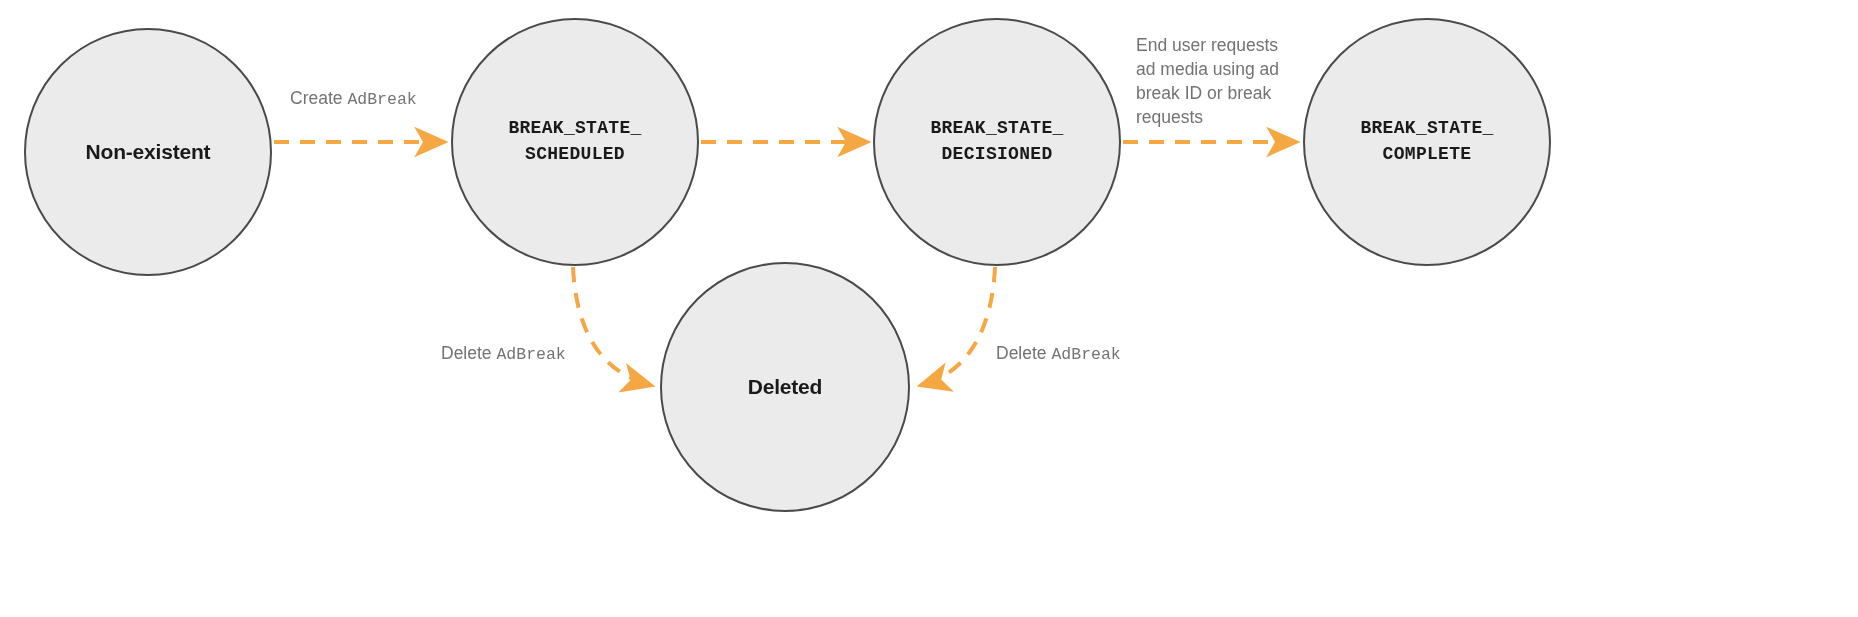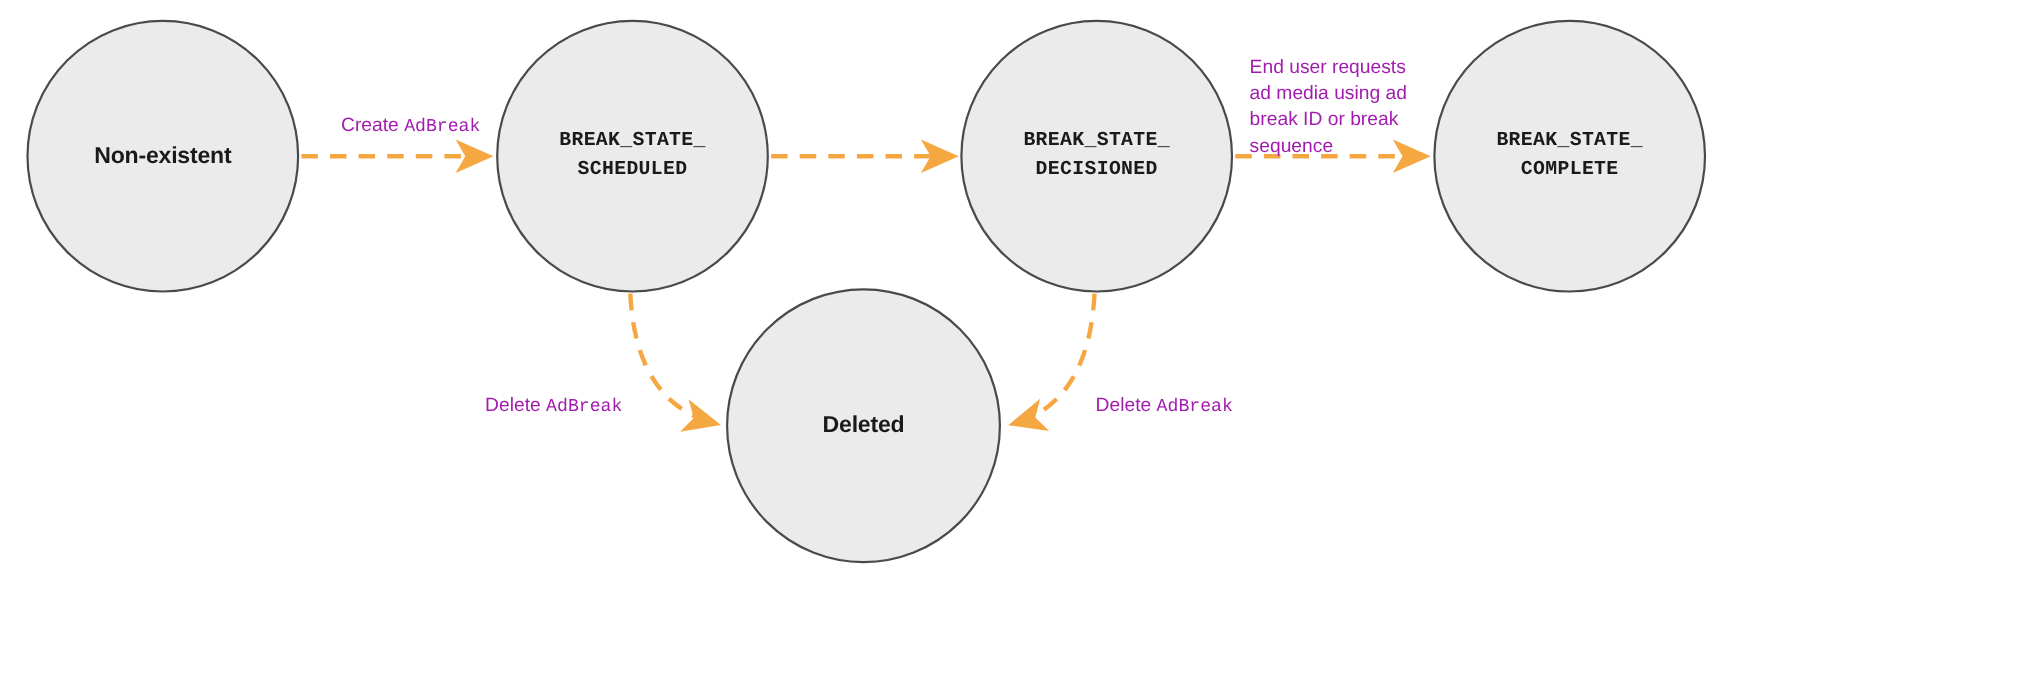--- a/index.html
+++ b/index.html
@@ -48,25 +48,24 @@
     font-size: 21px;
     letter-spacing: -0.2px;
   }
   .node-label.mono {
     font-family: "Liberation Mono", "DejaVu Sans Mono", monospace;
     font-size: 18px;
     letter-spacing: 0.3px;
   }
   .edge-label {
     position: absolute;
-    color: #a21caf;
+    color: #737373;
     font-size: 17.5px;
     line-height: 1.38;
     white-space: nowrap;
-    margin-top: 15px;
   }
   .edge-label .sans {
     font-family: "Liberation Sans", sans-serif;
   }
   .edge-label .mono {
     font-family: "Liberation Mono", "DejaVu Sans Mono", monospace;
     font-size: 16.5px;
   }
   .edge-label .ln {
     display: block;
@@ -91,21 +90,21 @@
 
     <path d="M701,142 L866,142" fill="none" stroke="#f5a742" stroke-width="4" stroke-dasharray="15,11" marker-end="url(#arrowhead)"></path>
 
     <path d="M1123,142 L1295,142" fill="none" stroke="#f5a742" stroke-width="4" stroke-dasharray="15,11" marker-end="url(#arrowhead)"></path>
 
     <path d="M573,267 C576,330 600,372 650,385" fill="none" stroke="#f5a742" stroke-width="4" stroke-dasharray="15,11" marker-end="url(#arrowhead)"></path>
 
     <path d="M995,267 C992,330 968,372 922,385" fill="none" stroke="#f5a742" stroke-width="4" stroke-dasharray="15,11" marker-end="url(#arrowhead)"></path>
   </svg>
 
-  <div class="node" style="left:24px; top:18px; width:248px; height:248px;">
+  <div class="node" style="left:24px; top:28px; width:248px; height:248px;">
     <div class="node-label plain">Non-existent</div>
   </div>
 
   <div class="node" style="left:451px; top:18px; width:248px; height:248px;">
     <div class="node-label mono">BREAK_STATE_
 SCHEDULED</div>
   </div>
 
   <div class="node" style="left:873px; top:18px; width:248px; height:248px;">
     <div class="node-label mono">BREAK_STATE_
@@ -114,27 +113,27 @@
 
   <div class="node" style="left:1303px; top:18px; width:248px; height:248px;">
     <div class="node-label mono">BREAK_STATE_
 COMPLETE</div>
   </div>
 
   <div class="node" style="left:660px; top:262px; width:250px; height:250px;align-items:center;">
     <div class="node-label plain">Deleted</div>
   </div>
 
-  <div class="edge-label" style="left:310px; top:86px;text-align:center;"><span class="sans">Create </span><span class="mono">AdBreak</span></div>
+  <div class="edge-label" style="left:290px; top:86px;text-align:center;"><span class="sans">Create </span><span class="mono">AdBreak</span></div>
 
 
   <div class="edge-label multiline" style="left:1136px; top:33px;">
       <span class="ln"><span class="sans">End user requests</span></span>
       <span class="ln"><span class="sans">ad media using ad</span></span>
       <span class="ln"><span class="sans">break ID or break</span></span>
-      <span class="ln"><span class="sans">sequence</span></span>
+      <span class="ln"><span class="sans">requests</span></span>
     </div>
 
   <div class="edge-label" style="left:441px; top:341px;"><span class="sans">Delete </span><span class="mono">AdBreak</span></div>
 
   <div class="edge-label" style="left:996px; top:341px;"><span class="sans">Delete </span><span class="mono">AdBreak</span></div>
 
 </div>
 
 </body></html>

